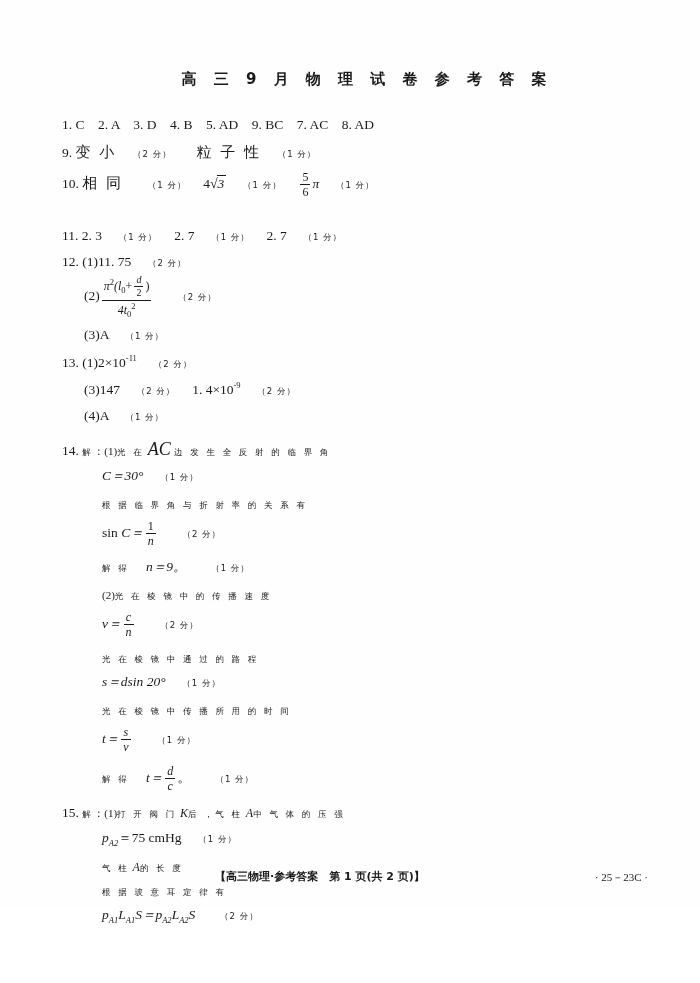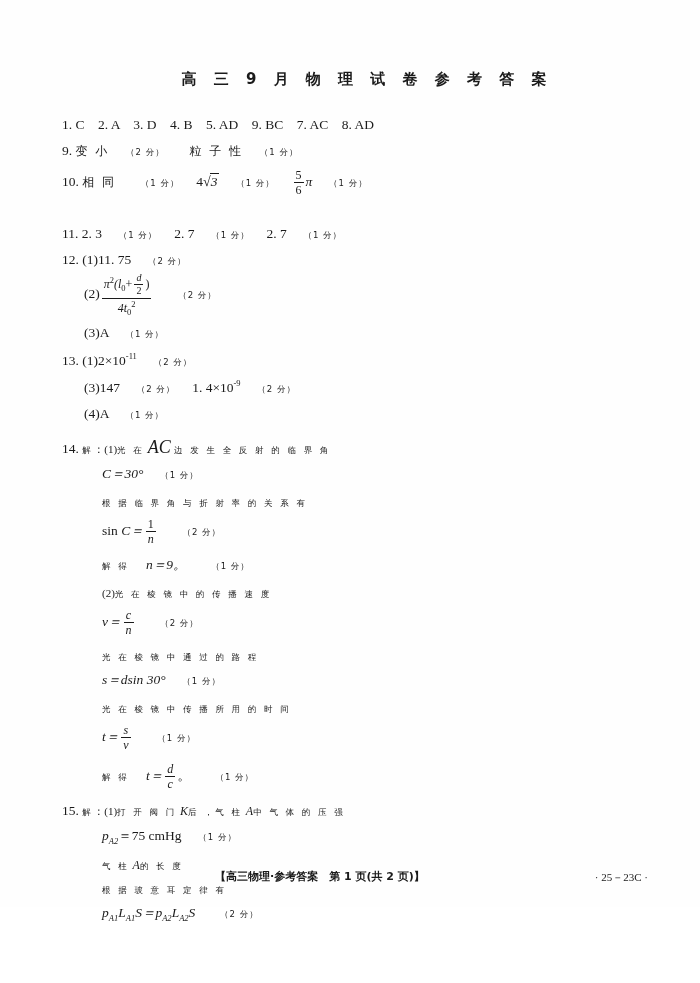--- a/index.html
+++ b/index.html
@@ -43,21 +43,21 @@
     font-size: 13.5px;
     line-height: 1.25;
     margin-bottom: 9px;
     white-space: nowrap;
   }
   .num {
     font-family: "Liberation Serif", serif;
   }
   .cn {
     font-family: "DejaVu Sans", sans-serif;
-    font-size: 12px;
+    font-size: 15px;
     letter-spacing: 2px;
     color: #1a1a1a;
   }
   .cn-small {
     font-family: "DejaVu Sans", sans-serif;
     font-size: 8.5px;
     letter-spacing: 2.5px;
   }
   .score {
     font-family: "DejaVu Sans", sans-serif;
@@ -266,21 +266,21 @@
       <span class="it">v＝</span><span class="frac"><span class="top it">c</span><span class="bot it">n</span></span>
       <span class="spacer-md"></span>
       <span class="score">（2 分）</span>
     </div>
 
     <div class="line indent2 narrate">
       <span class="cn-small">光 在 棱 镜 中 通 过 的 路 程</span>
     </div>
 
     <div class="line indent2 eqline">
-      <span class="it num">s＝dsin 30°</span>
+      <span class="it num">s＝dsin 20°</span>
       <span class="spacer-sm"></span>
       <span class="score">（1 分）</span>
     </div>
 
     <div class="line indent2 narrate">
       <span class="cn-small">光 在 棱 镜 中 传 播 所 用 的 时 间</span>
     </div>
 
     <div class="line indent2 eqline">
       <span class="it">t＝</span><span class="frac"><span class="top it">s</span><span class="bot it">v</span></span>

